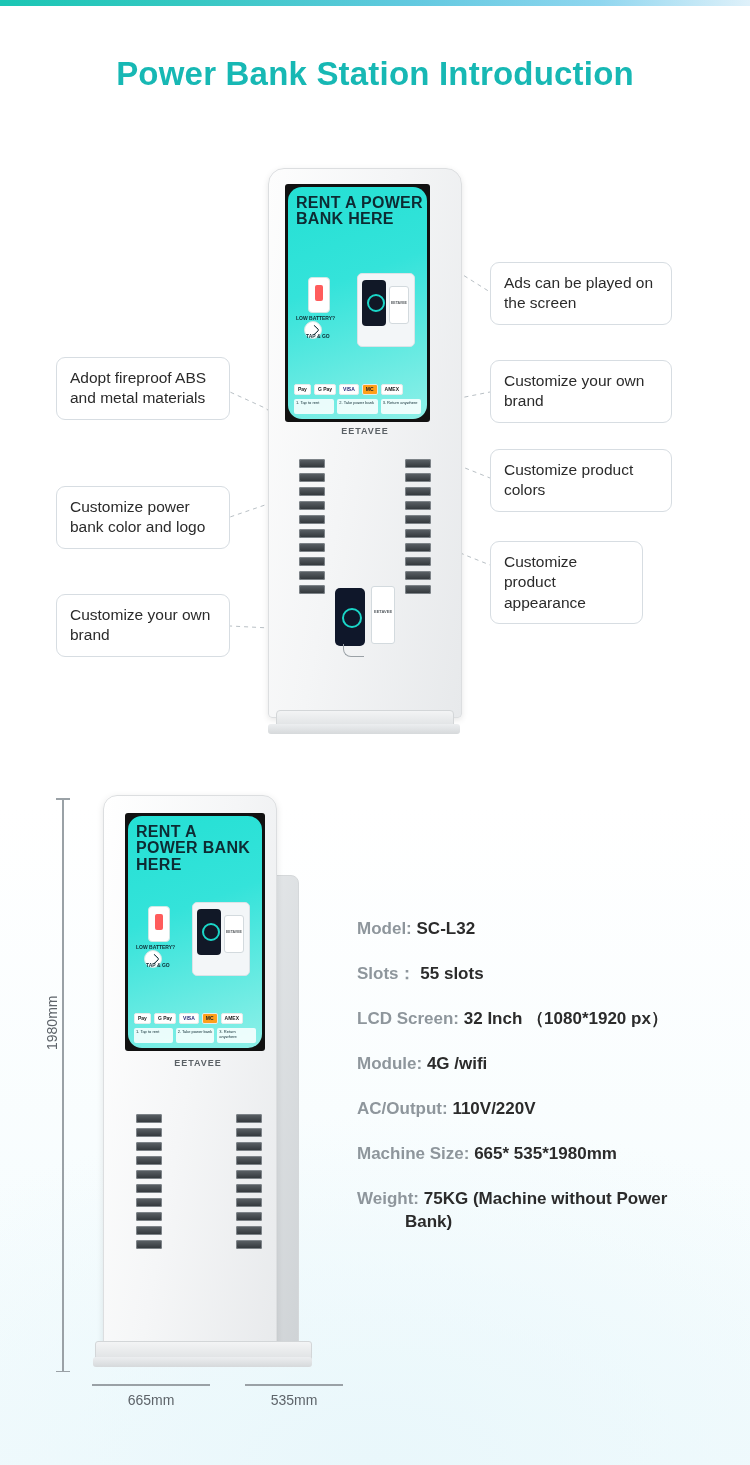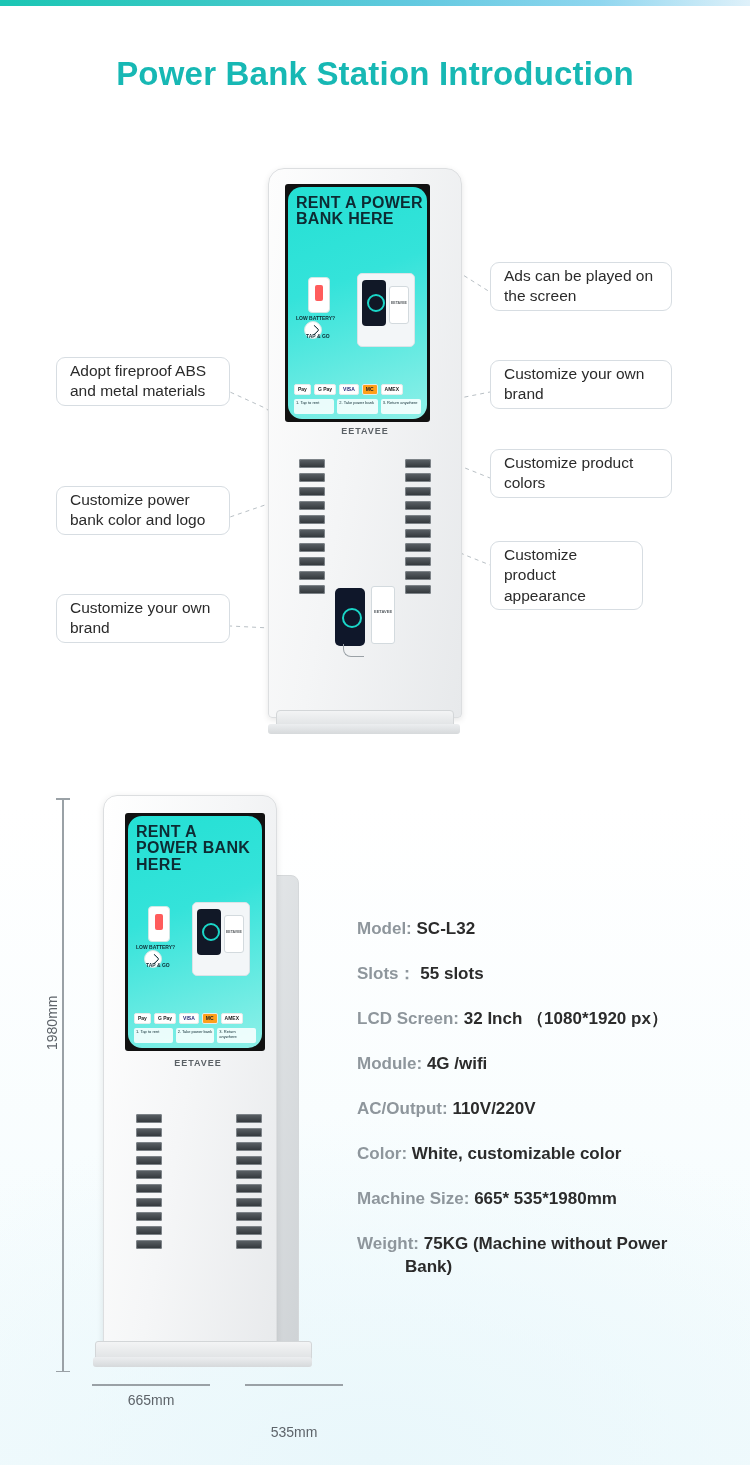--- a/index.html
+++ b/index.html
@@ -10,21 +10,21 @@
       radial-gradient(900px 500px at 50% 100%, #e9f7fb 0%, rgba(255,255,255,0) 70%),
       linear-gradient(180deg,#ffffff 0%,#ffffff 55%,#f2fbfd 100%);
   }
   .topbar{position:absolute;top:0;left:0;width:750px;height:6px;
     background:linear-gradient(90deg,#1bc6b4 0%,#35c8c2 25%,#62c9e0 55%,#8fd6ef 80%,#dff1fa 100%);}
   .title{position:absolute;top:55px;left:0;width:750px;text-align:center;
     font-size:33px;font-weight:bold;color:#17b8b4;letter-spacing:0.2px;}
 
   
   .callout{position:absolute;border:1px solid #d7dde2;border-radius:9px;background:#fff;
-    box-sizing:border-box;padding:3px 13px;color:#2b2b2b;font-size:15.5px;line-height:1.32;}
+    box-sizing:border-box;padding:10px 13px;color:#2b2b2b;font-size:15.5px;line-height:1.32;}
 
   .c-ads{left:490px;top:262px;width:182px;}
   .c-brand1{left:490px;top:360px;width:182px;}
   .c-colors{left:490px;top:449px;width:182px;}
   .c-appear{left:490px;top:541px;width:153px;}
   .c-abs{left:56px;top:357px;width:174px;}
   .c-pbcolor{left:56px;top:486px;width:174px;}
   .c-brand2{left:56px;top:594px;width:174px;}
 
   svg.lines{position:absolute;left:0;top:0;width:750px;height:1465px;pointer-events:none;}
@@ -92,21 +92,21 @@
   .m2-base-b{position:absolute;left:-2px;top:562px;width:219px;height:10px;border-radius:3px;background:linear-gradient(180deg,#eceef0,#d6d9db);}
 
   .dim-v{position:absolute;left:62px;top:798px;height:574px;width:2px;background:#9aa1a6;}
   .dim-v:before,.dim-v:after{content:"";position:absolute;left:-6px;width:14px;height:1.5px;background:#9aa1a6;}
   .dim-v:before{top:0}.dim-v:after{bottom:0}
   .dim-v-label{position:absolute;left:44px;top:1050px;font-size:14px;color:#5e646a;
     transform:rotate(-90deg);transform-origin:left top;white-space:nowrap;}
   .dim-h1{position:absolute;left:92px;top:1384px;width:118px;height:1.5px;background:#9aa1a6;}
   .dim-h2{position:absolute;left:245px;top:1384px;width:98px;height:1.5px;background:#9aa1a6;}
   .dim-lab1{position:absolute;left:92px;top:1392px;width:118px;text-align:center;font-size:14px;color:#5e646a;}
-  .dim-lab2{position:absolute;left:245px;top:1392px;width:98px;text-align:center;font-size:14px;color:#5e646a;margin-top:32px;}
+  .dim-lab2{position:absolute;left:245px;top:1392px;width:98px;text-align:center;font-size:14px;color:#5e646a;}
 
   
   .specs{position:absolute;left:357px;top:918px;width:380px;}
   .spec{font-size:17px;color:#2b2b2b;margin-bottom:22px;line-height:1.35;font-weight:bold;}
   .spec .k{color:#8e969c;}
   .spec .v{color:#2b2b2b;}
   .spec.ind .v2{display:block;margin-left:48px;}
 </style>
 </head>
 <body>
@@ -340,24 +340,20 @@
   </div>
   <div class="spec">
     <span class="k">Module:</span>
     <span class="v">4G /wifi</span>
   </div>
   <div class="spec">
     <span class="k">AC/Output:</span>
     <span class="v">110V/220V</span>
   </div>
   <div class="spec">
-    <span class="k">Color:</span>
-    <span class="v">White, customizable color</span>
-  </div>
-  <div class="spec">
     <span class="k">Machine Size:</span>
     <span class="v">665* 535*1980mm</span>
   </div>
   <div class="spec ind">
     <span class="k">Weight:</span>
     <span class="v">75KG (Machine without Power</span>
     <span class="v2">Bank)</span>
   </div>
 </div>
 

